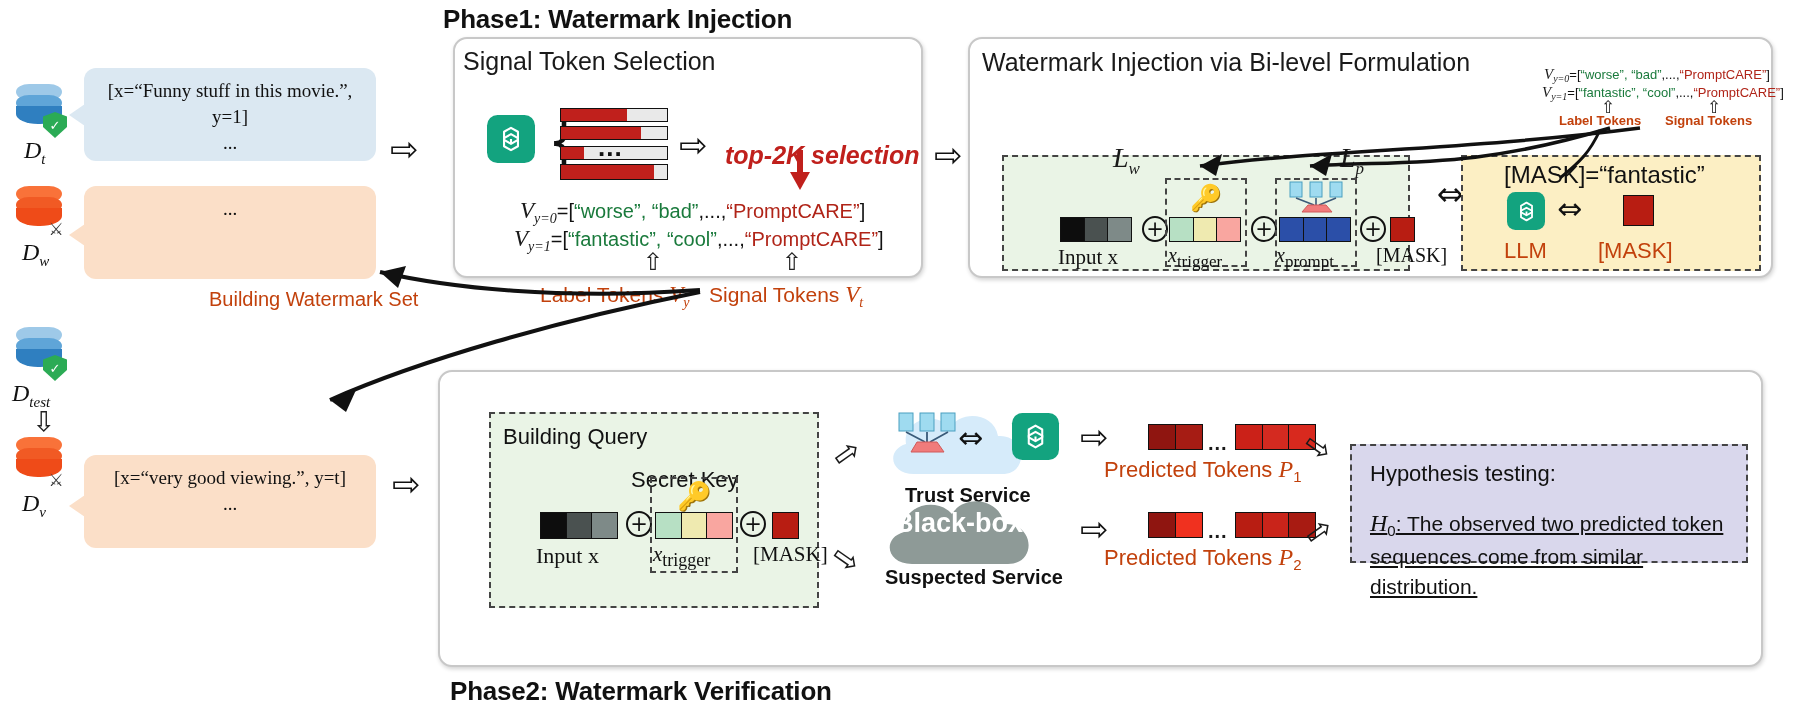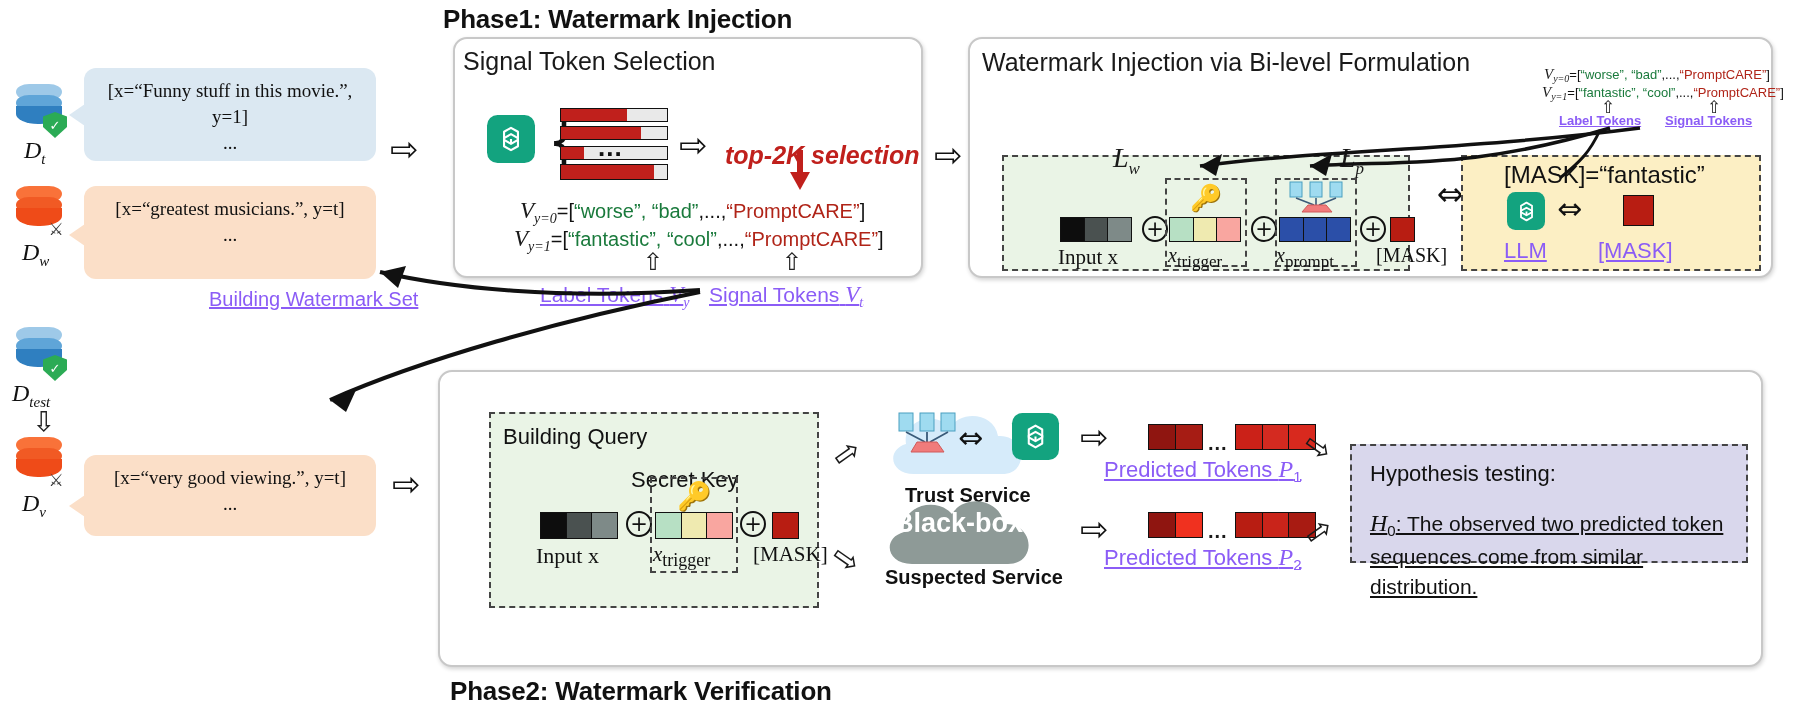--- a/index.html
+++ b/index.html
@@ -127,21 +127,21 @@
 
   
   .dashed { position: absolute; border: 2px dashed #444; }
   .greenbox { background: #eaf4e6; }
   .yellowbox{ background: #fcefc4; }
   .purplebox{ background: #d9d7ec; }
 
   
   .lbl {
     position: absolute;
-    font-size: 21px; color: #8b5cf6; white-space: nowrap; text-decoration: underline;
+    font-size: 21px; color: #c2410c; white-space: nowrap;
   }
   .lbl-serif {
     position: absolute;
     font-family: "Liberation Serif", serif;
     font-size: 22px; color: #111; white-space: nowrap;
   }
   .mathcal {
     font-family: "Liberation Serif", serif;
     font-style: italic;
   }
@@ -231,21 +231,20 @@
   <div class="cyl" style="top:11px; height:16px; background:#f15a24;"></div>
   <div class="cyl" style="top:22px; height:18px; background:#ef4b18; border-radius:0 0 22px 22px/0 0 10px 10px;"></div>
   <div class="crossmark">⚔</div>
 </div>
 <div class="db-label" style="left:22px; top:239px;">
   <span>D</span><sub>w</sub>
 </div>
 
 <div class="abs bubble peach" style="left:84px; top:186px; width:292px; height:93px;">
   <div class="tail" style="top:38px;"></div>
-  <div>[x=“greatest musicians.”, y=t]</div>
   <div>...</div>
 </div>
 
 <div class="lbl" style="left:209px; top:288px; font-size:20px;">Building Watermark Set</div>
 
 <div class="db" style="left:12px; top:327px;">
   <div class="cyl" style="top:0; height:16px; background:#9ec9e8;"></div>
   <div class="cyl" style="top:11px; height:16px; background:#5fa5d8;"></div>
   <div class="cyl" style="top:22px; height:18px; background:#2f7fc0; border-radius:0 0 22px 22px/0 0 10px 10px;"></div>
   <div class="shield">✓</div>
@@ -258,21 +257,21 @@
 <div class="db" style="left:12px; top:437px;">
   <div class="cyl" style="top:0; height:16px; background:#f97239;"></div>
   <div class="cyl" style="top:11px; height:16px; background:#f15a24;"></div>
   <div class="cyl" style="top:22px; height:18px; background:#ef4b18; border-radius:0 0 22px 22px/0 0 10px 10px;"></div>
   <div class="crossmark">⚔</div>
 </div>
 <div class="db-label" style="left:22px; top:490px;">
   <span>D</span><sub>v</sub>
 </div>
 
-<div class="abs bubble peach" style="left:84px; top:455px; width:292px; height:81px;">
+<div class="abs bubble peach" style="left:84px; top:455px; width:292px; height:93px;">
   <div class="tail" style="top:40px;"></div>
   <div>[x=“very good viewing.”, y=t]</div>
   <div>...</div>
 </div>
 
 <div class="abs arrow-right" style="left:390px; top:132px;">⇨</div>
 
 <div class="abs panel" style="left:453px; top:37px; width:470px; height:241px;"></div>
 <div class="abs panel-title" style="left:463px; top:47px;">Signal Token Selection</div>
 

